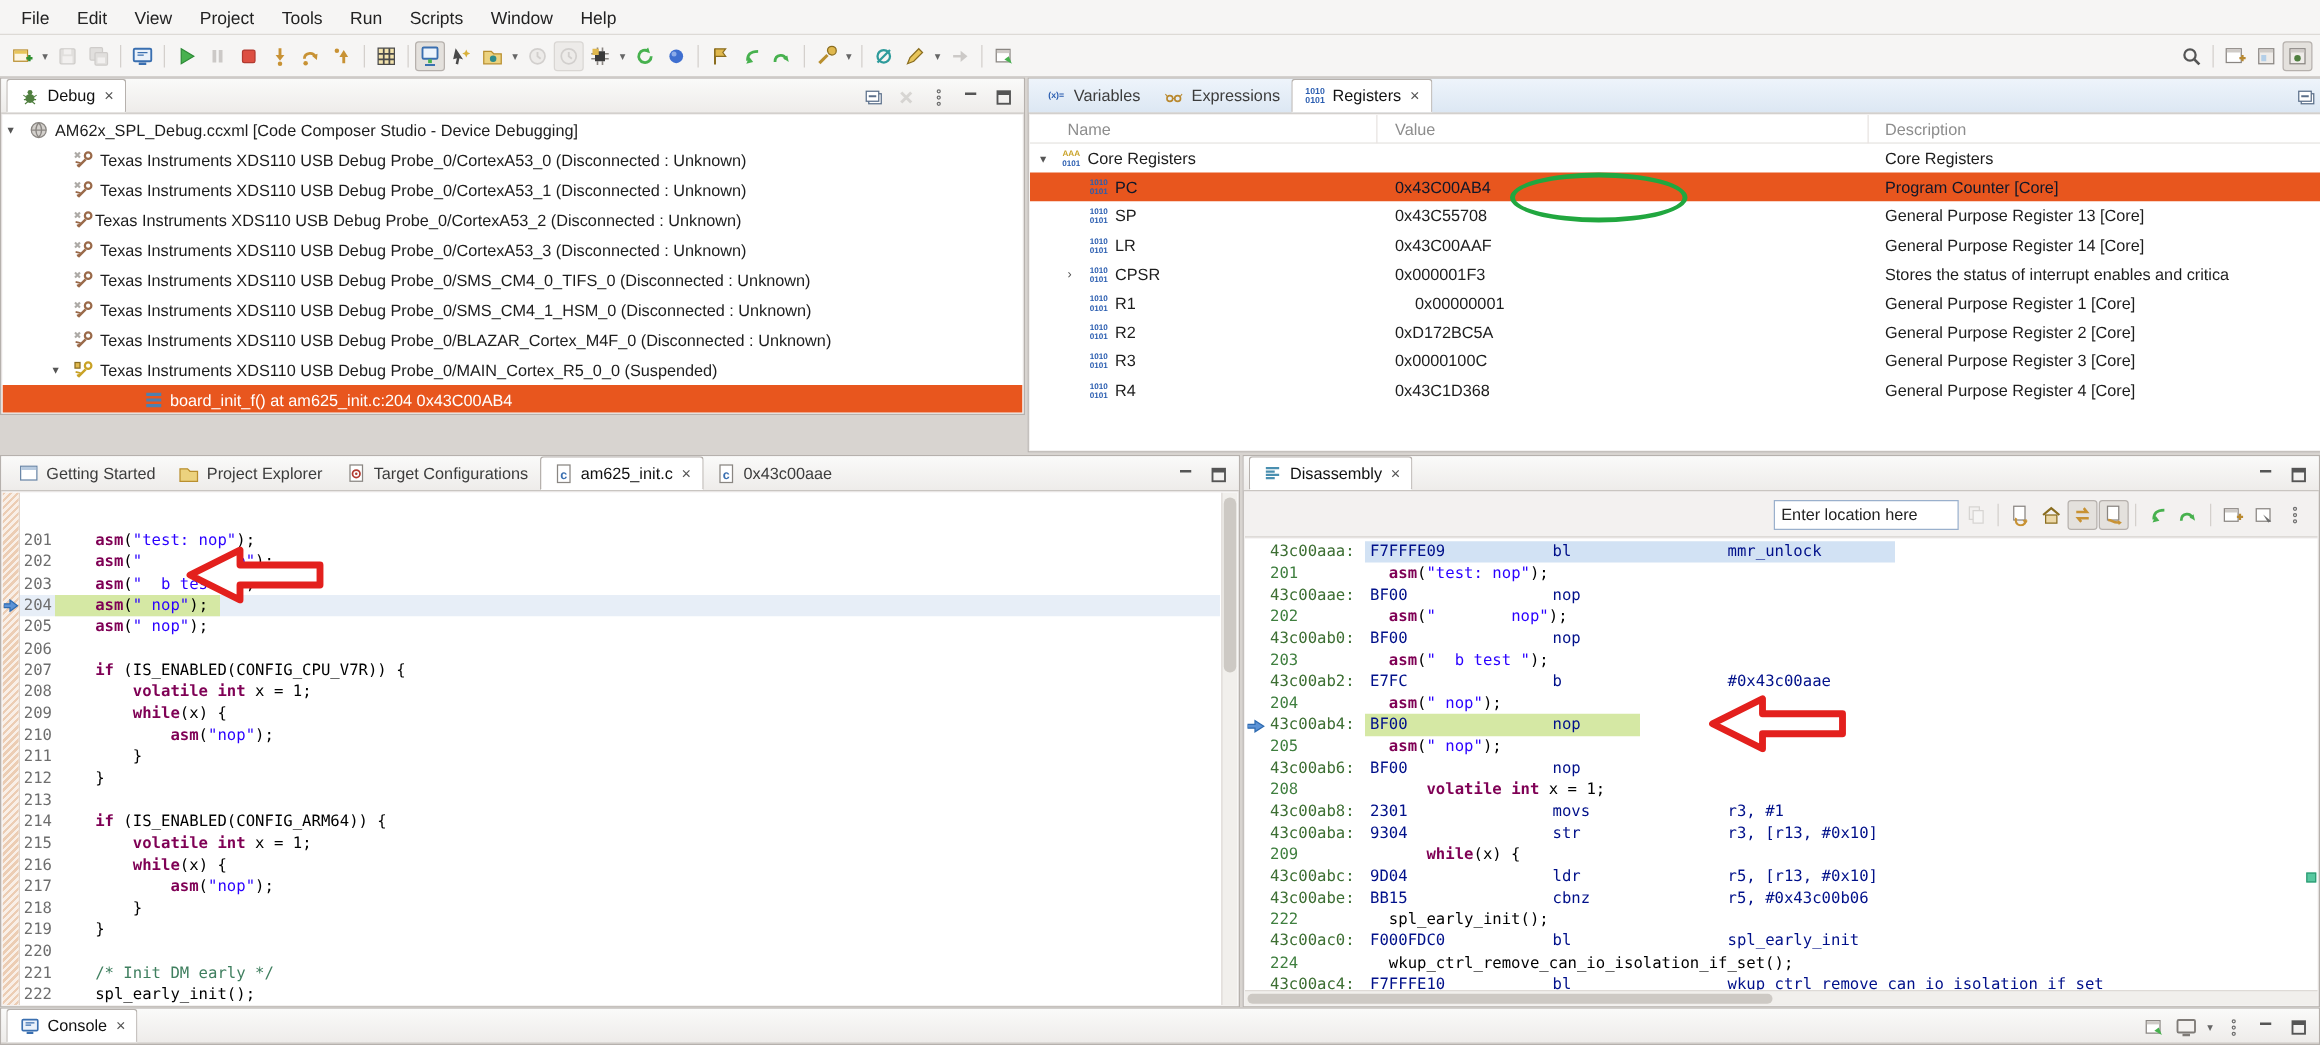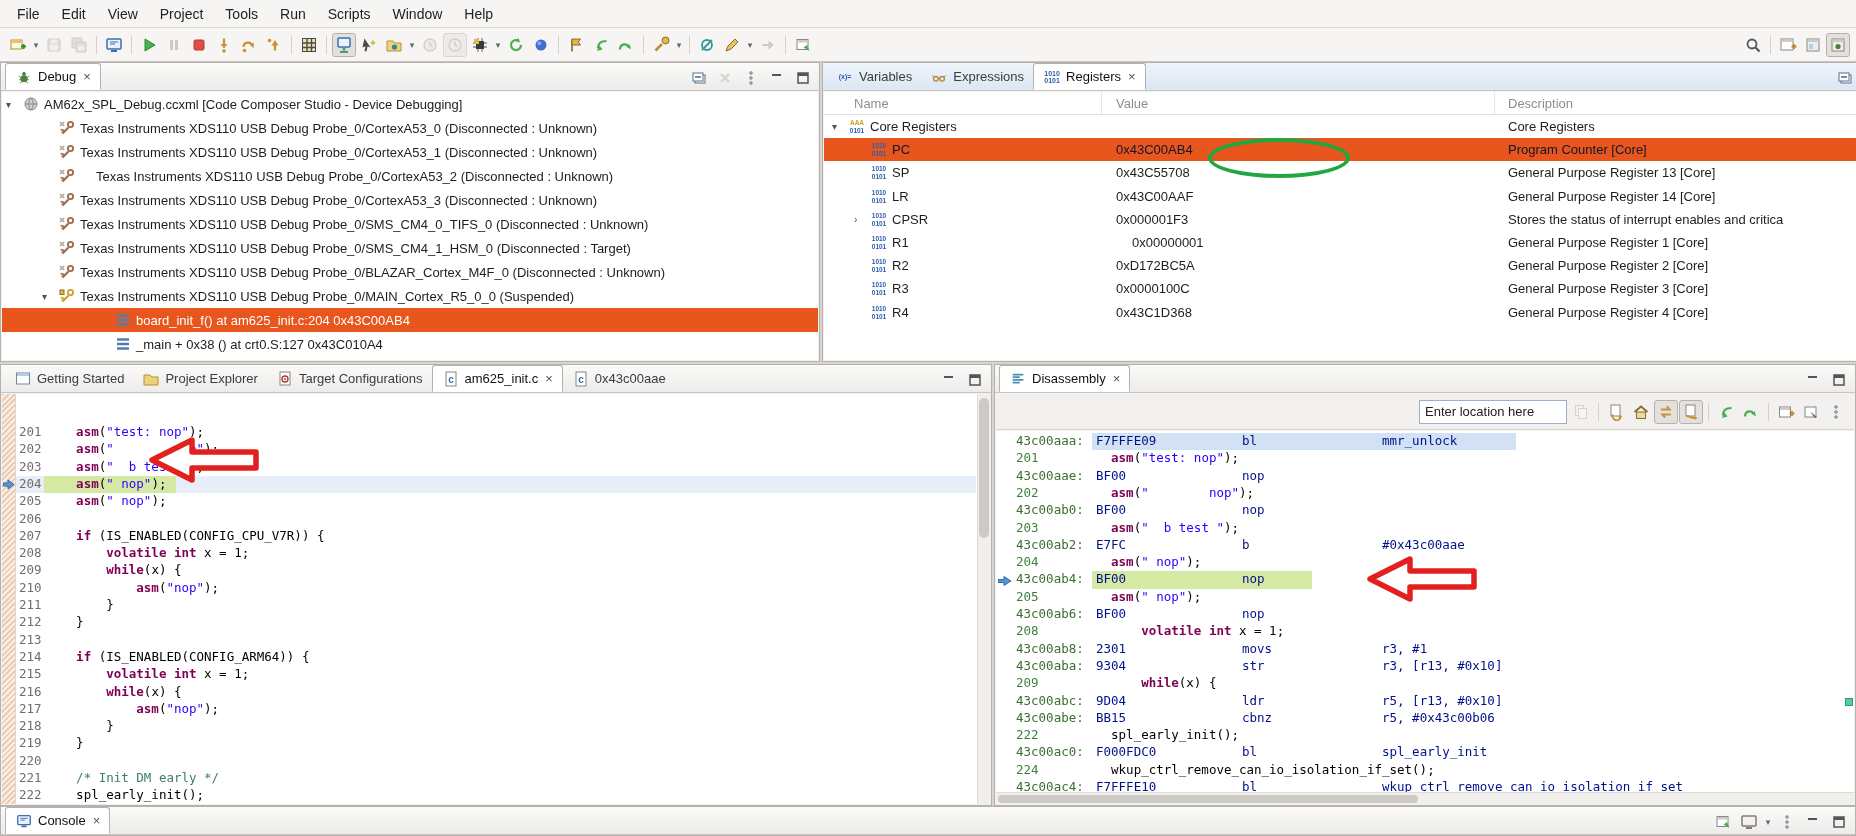--- a/index.html
+++ b/index.html
@@ -316,21 +316,21 @@
         <span class="icon pressed">
           <svg width="18" height="18" viewBox="0 0 18 18">
             <rect x="3" y="3" width="12" height="12" fill="#efece9" stroke="#8a8682"></rect>
             <rect x="3.5" y="3.5" width="11" height="2.5" fill="#cfcbc7"></rect>
             <circle cx="9" cy="10.5" r="2.6" fill="#4f7f3f"></circle>
           </svg>
         </span>
       </div>
   </div>
 
-  <div class="panel" id="debug-panel" style="left:0;top:62px;width:820px;height:300px;">
+  <div class="panel" id="debug-panel" style="left:0;top:62px;width:820px;height:270px;">
     <div class="tabstrip">
       <div class="tab active">
         <span class="mini-ic">
             <svg width="16" height="16" viewBox="0 0 18 18">
               <circle cx="9" cy="11" r="4" fill="#4f7f3f"></circle>
               <circle cx="9" cy="5.5" r="2.2" fill="#4f7f3f"></circle>
               <path d="M3 8l3 2M15 8l-3 2M3.5 12h3M14.5 12h-3M4.5 16l3-2.5M13.5 16l-3-2.5" stroke="#4f7f3f" fill="none"></path>
             </svg>
           </span>
         <span>Debug</span>
@@ -396,21 +396,21 @@
             </svg></span>
           <span class="tree-label" style="left:78px">Texas Instruments XDS110 USB Debug Probe_0/CortexA53_1 (Disconnected : Unknown)</span>
         </div>
         <div class="tree-row">
           <span class="tree-icon" style="left:56px"><svg width="18" height="18" viewBox="0 0 18 18">
               <path d="M4.5 14.5l6-6" stroke="#9a6a4a" stroke-width="2"></path>
               <circle cx="12.5" cy="5.5" r="2.6" fill="none" stroke="#9a6a4a" stroke-width="1.8"></circle>
               <path d="M2.5 10.5l4 1M3.5 13.5l3-1" stroke="#9a6a4a" stroke-width="1.4"></path>
               <path d="M2 3l4 4M6 3L2 7" stroke="#adaaa6" stroke-width="1.7"></path>
             </svg></span>
-          <span class="tree-label" style="left:94px">Texas Instruments XDS110 USB Debug Probe_0/CortexA53_2 (Disconnected : Unknown)</span>
+          <span class="tree-label" style="left:74px">Texas Instruments XDS110 USB Debug Probe_0/CortexA53_2 (Disconnected : Unknown)</span>
         </div>
         <div class="tree-row">
           <span class="tree-icon" style="left:56px"><svg width="18" height="18" viewBox="0 0 18 18">
               <path d="M4.5 14.5l6-6" stroke="#9a6a4a" stroke-width="2"></path>
               <circle cx="12.5" cy="5.5" r="2.6" fill="none" stroke="#9a6a4a" stroke-width="1.8"></circle>
               <path d="M2.5 10.5l4 1M3.5 13.5l3-1" stroke="#9a6a4a" stroke-width="1.4"></path>
               <path d="M2 3l4 4M6 3L2 7" stroke="#adaaa6" stroke-width="1.7"></path>
             </svg></span>
           <span class="tree-label" style="left:78px">Texas Instruments XDS110 USB Debug Probe_0/CortexA53_3 (Disconnected : Unknown)</span>
         </div>
@@ -423,21 +423,21 @@
             </svg></span>
           <span class="tree-label" style="left:78px">Texas Instruments XDS110 USB Debug Probe_0/SMS_CM4_0_TIFS_0 (Disconnected : Unknown)</span>
         </div>
         <div class="tree-row">
           <span class="tree-icon" style="left:56px"><svg width="18" height="18" viewBox="0 0 18 18">
               <path d="M4.5 14.5l6-6" stroke="#9a6a4a" stroke-width="2"></path>
               <circle cx="12.5" cy="5.5" r="2.6" fill="none" stroke="#9a6a4a" stroke-width="1.8"></circle>
               <path d="M2.5 10.5l4 1M3.5 13.5l3-1" stroke="#9a6a4a" stroke-width="1.4"></path>
               <path d="M2 3l4 4M6 3L2 7" stroke="#adaaa6" stroke-width="1.7"></path>
             </svg></span>
-          <span class="tree-label" style="left:78px">Texas Instruments XDS110 USB Debug Probe_0/SMS_CM4_1_HSM_0 (Disconnected : Target)</span>
+          <span class="tree-label" style="left:78px">Texas Instruments XDS110 USB Debug Probe_0/SMS_CM4_1_HSM_0 (Disconnected : Unknown)</span>
         </div>
         <div class="tree-row">
           <span class="tree-icon" style="left:56px"><svg width="18" height="18" viewBox="0 0 18 18">
               <path d="M4.5 14.5l6-6" stroke="#9a6a4a" stroke-width="2"></path>
               <circle cx="12.5" cy="5.5" r="2.6" fill="none" stroke="#9a6a4a" stroke-width="1.8"></circle>
               <path d="M2.5 10.5l4 1M3.5 13.5l3-1" stroke="#9a6a4a" stroke-width="1.4"></path>
               <path d="M2 3l4 4M6 3L2 7" stroke="#adaaa6" stroke-width="1.7"></path>
             </svg></span>
           <span class="tree-label" style="left:78px">Texas Instruments XDS110 USB Debug Probe_0/BLAZAR_Cortex_M4F_0 (Disconnected : Unknown)</span>
         </div>

